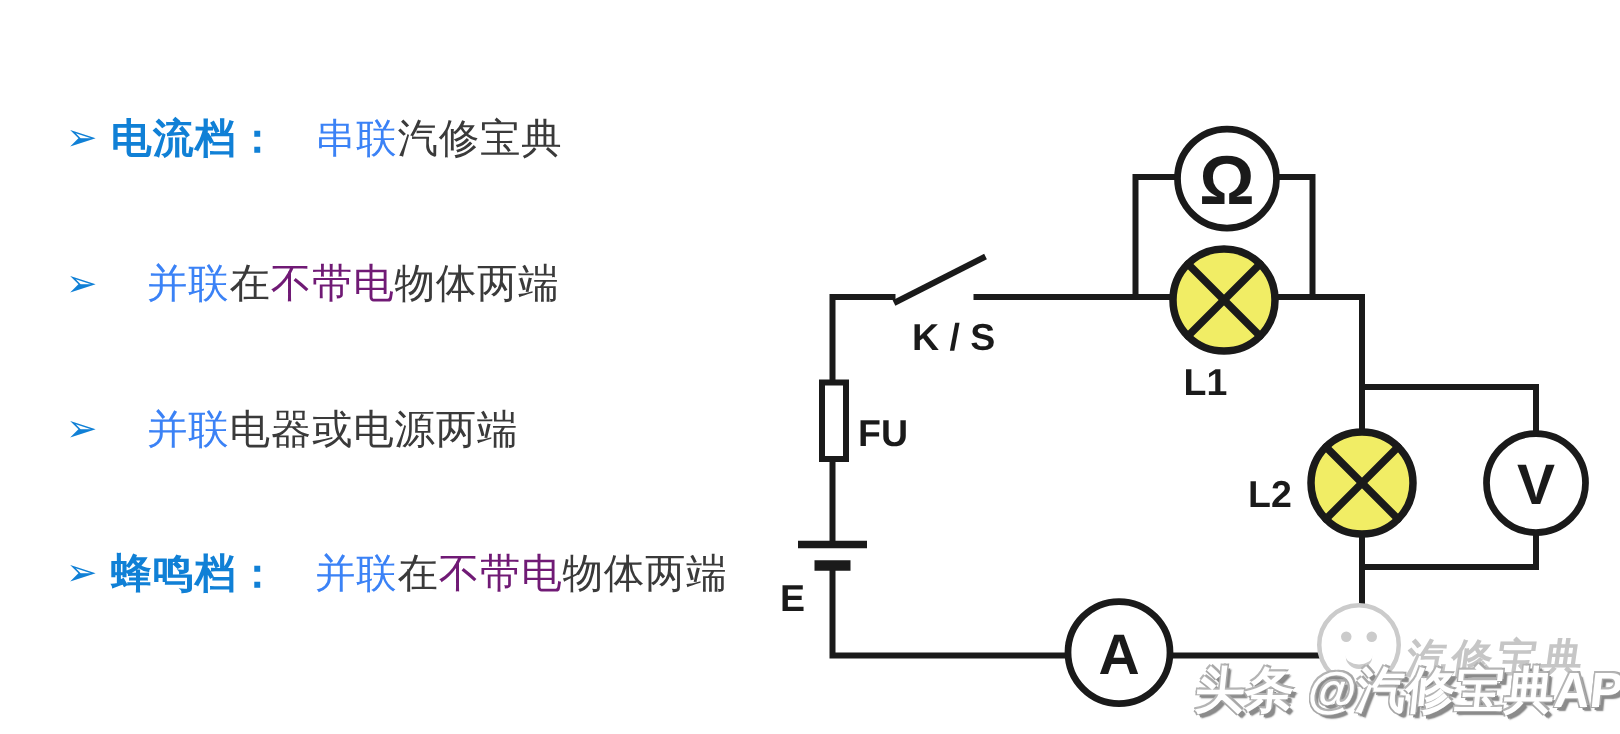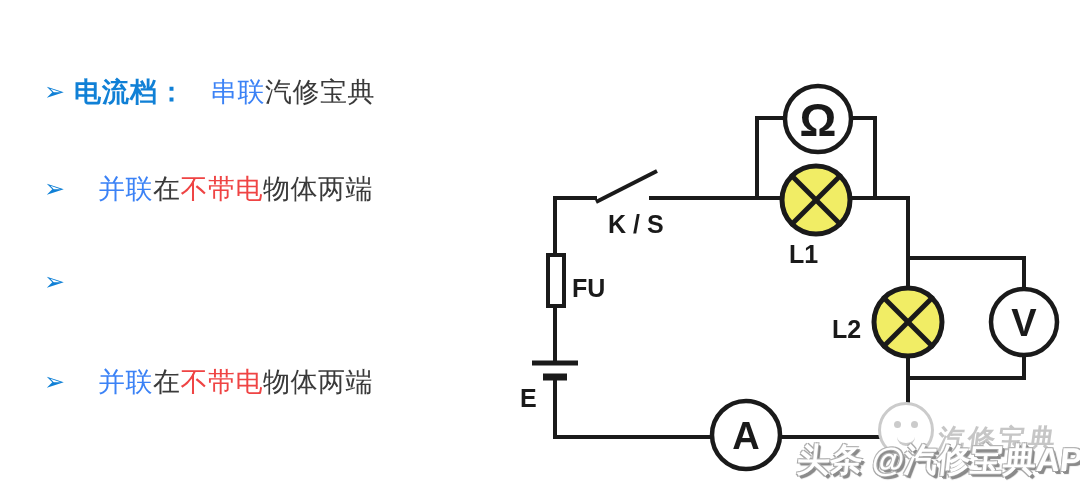--- a/index.html
+++ b/index.html
@@ -8,21 +8,21 @@
     overflow:hidden;
     font-family:"Liberation Sans","DejaVu Sans",sans-serif;
   }
   
   .note-row{position:absolute;left:44px;display:flex;align-items:baseline;white-space:nowrap;}
   .note-row .bullet{font-size:25px;color:#1080d6;margin-right:9px;transform:translateY(-1px);}
   .note-row .note-label{font-size:27px;font-weight:bold;color:#1080d6;letter-spacing:1px;}
   .note-row .note-body{margin-left:24px;font-size:27px;letter-spacing:0.5px;}
   .seg-blue{color:#3b82f6;}
   .seg-dark{color:#3a3a3a;}
-  .seg-red{color:#ef4444;}
+  .seg-red{color:#701a75;}
   #note-1{top:74px;}
   #note-2{top:171px;}
   #note-3{top:268px;}
   #note-4{top:364px;}
   
   #circuit-svg{position:absolute;left:0;top:0;width:1080px;height:489px;}
   .wire{stroke:#1a1a1a;stroke-width:4;fill:none;}
   .meter{fill:#ffffff;stroke:#1a1a1a;stroke-width:4.5;}
   .lamp-x{stroke:#1a1a1a;stroke-width:5;stroke-linecap:round;}
   .svg-label{fill:#1a1a1a;font-family:"Liberation Sans","DejaVu Sans",sans-serif;}
@@ -57,24 +57,26 @@
     <span class="note-body"><span class="seg-blue">串联</span><span class="seg-dark">汽修宝典</span></span>
   </div>
 
   <div class="note-row" id="note-2">
     <span class="bullet">➢</span>
     <span class="note-body"><span class="seg-blue">并联</span><span class="seg-dark">在</span><span class="seg-red">不带电</span><span class="seg-dark">物体两端</span></span>
   </div>
 
   <div class="note-row" id="note-3">
     <span class="bullet">➢</span>
+    <span class="note-body"><span class="seg-blue">并联</span><span class="seg-dark">电器或电源两端</span></span>
   </div>
 
   <div class="note-row" id="note-4">
     <span class="bullet">➢</span>
+    <span class="note-label">蜂鸣档：</span>
     <span class="note-body"><span class="seg-blue">并联</span><span class="seg-dark">在</span><span class="seg-red">不带电</span><span class="seg-dark">物体两端</span></span>
   </div>
 
   <svg id="circuit-svg" viewBox="0 0 1080 489">
 
     <path class="wire" d="M597,198 H555 V362"></path>
 
     <line class="wire" x1="596" y1="202" x2="657" y2="171" stroke-width="4.5"></line>
 
     <path class="wire" d="M649,198 H782"></path>

